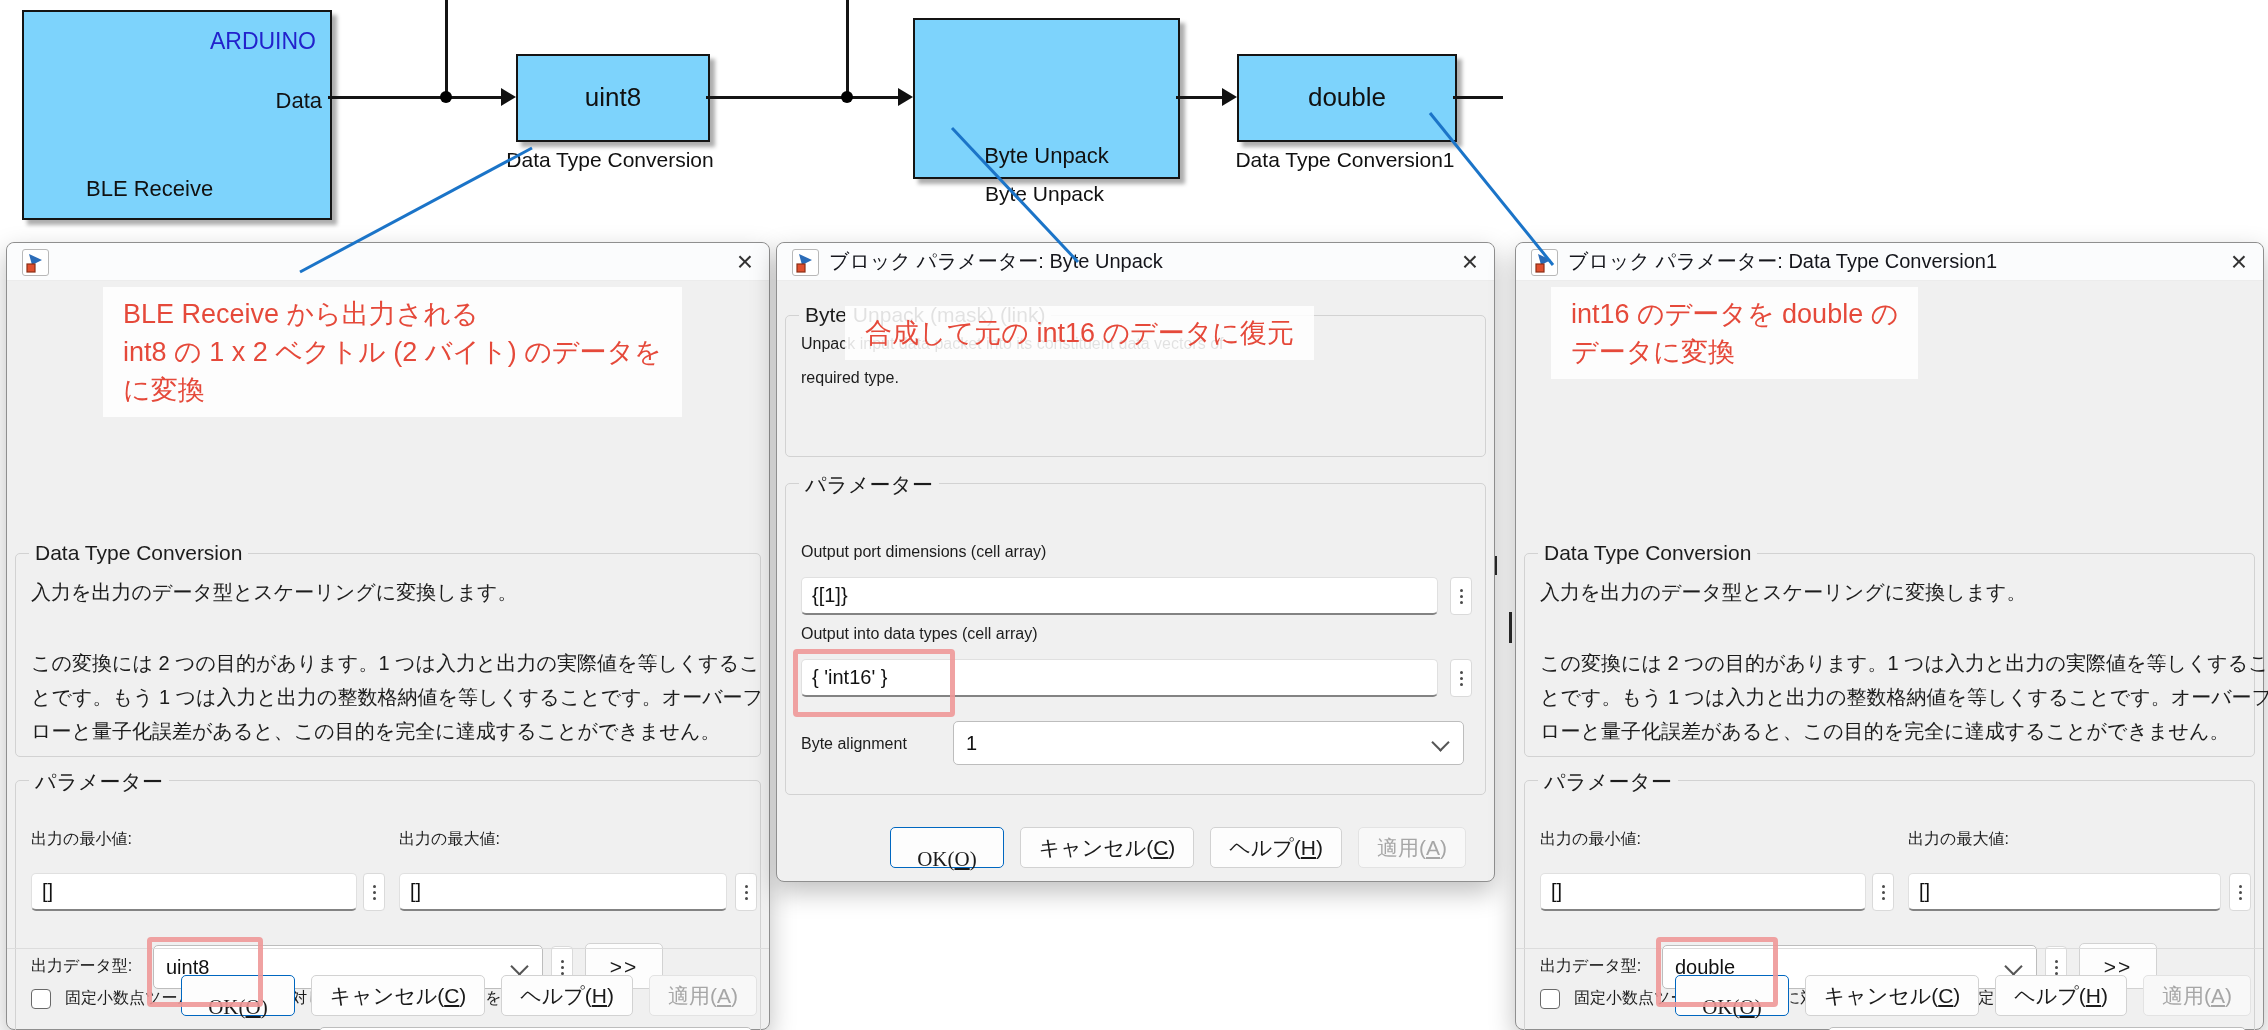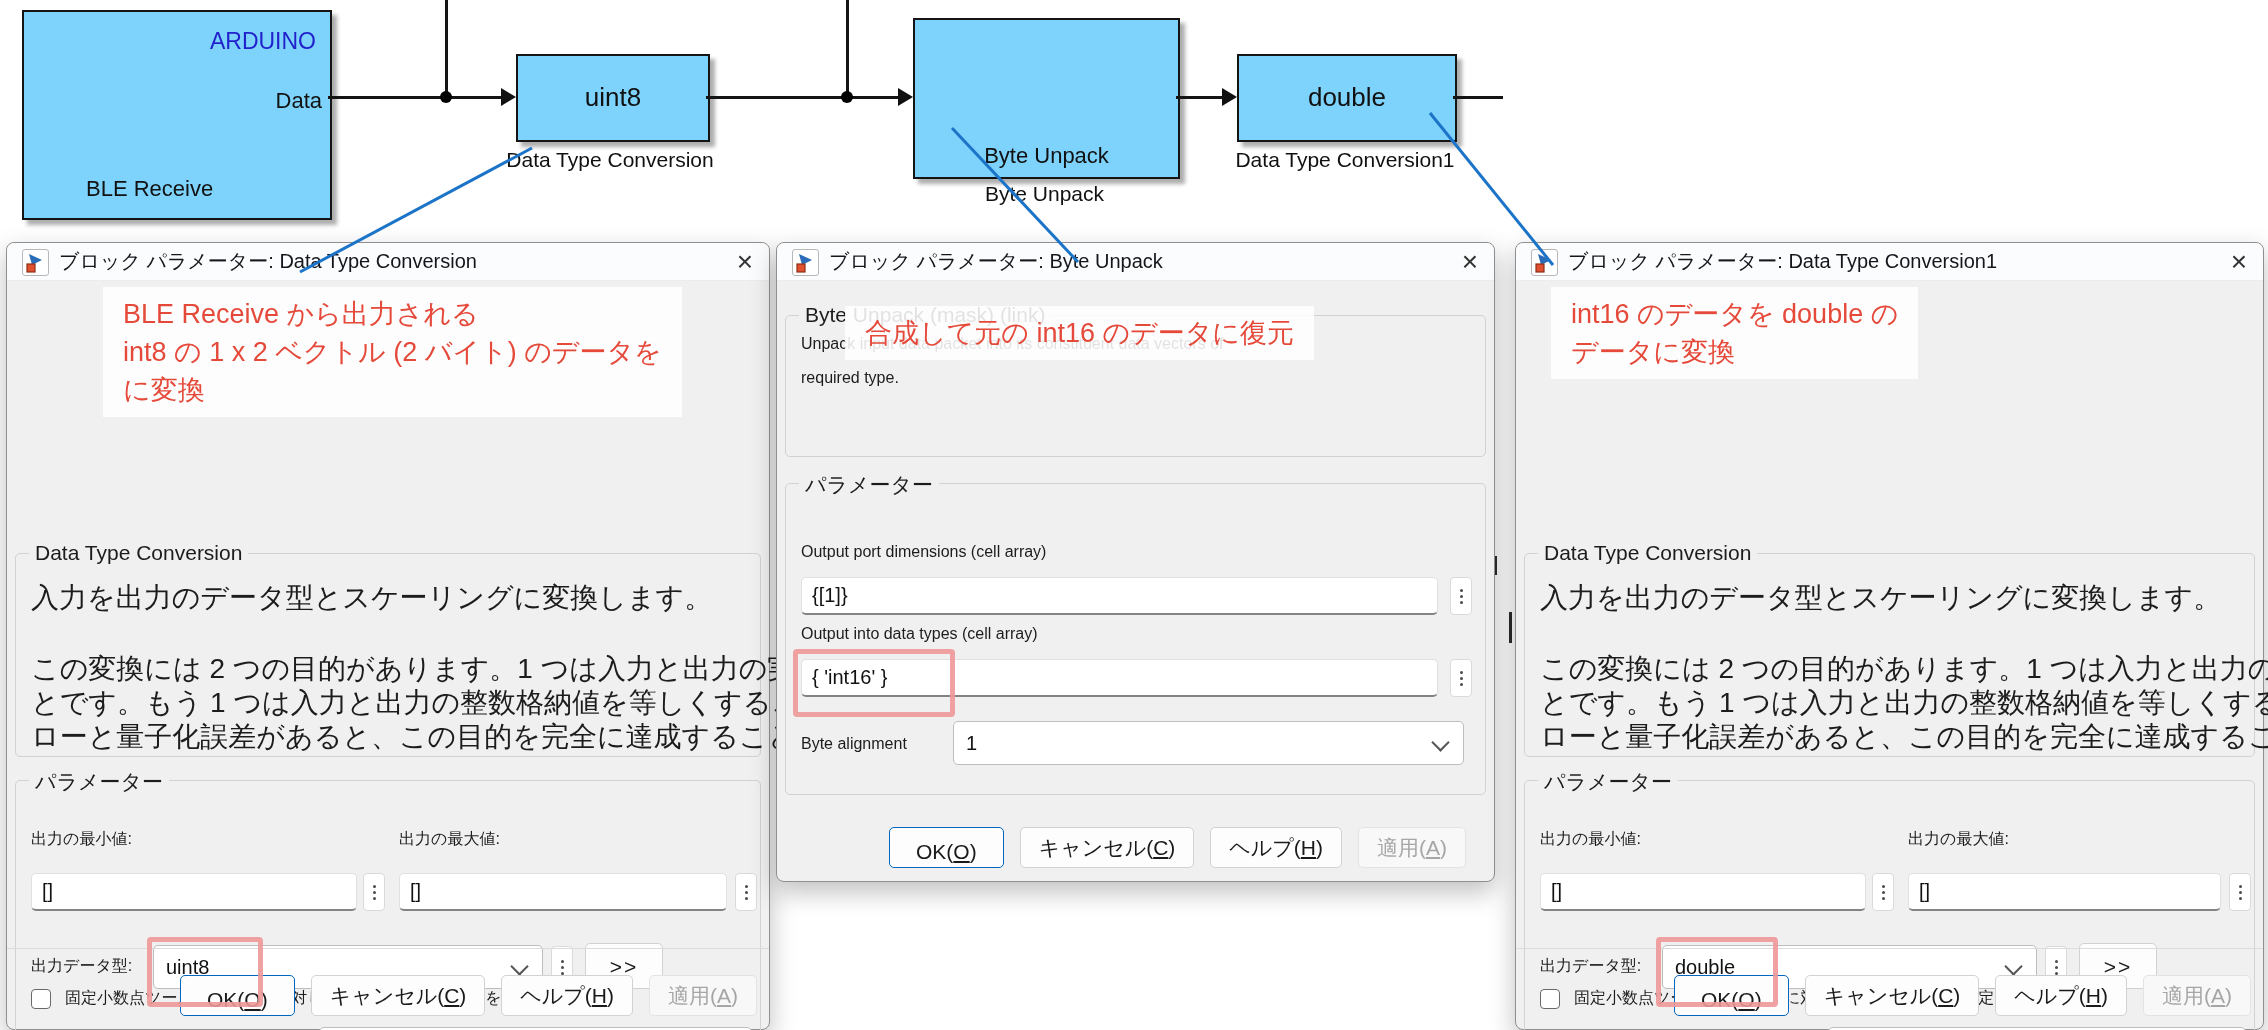--- a/index.html
+++ b/index.html
@@ -18,36 +18,36 @@
   .dlg{position:absolute;background:#f0f0f0;border:1px solid #8f8f8f;border-radius:8px;
        box-shadow:0 10px 26px rgba(0,0,0,.25);z-index:2;}
   .tbar{position:absolute;left:0;right:0;top:0;height:37px;background:#fbfcfd;
         border-radius:8px 8px 0 0;border-bottom:1px solid #ececec;}
   .ticon{position:absolute;left:15px;top:6px;width:25px;height:25px;background:#fff;
          border:1px solid #b8b8b8;border-radius:3px;}
   .ttext{position:absolute;left:52px;top:0;line-height:37px;font-size:20px;color:#15161c;white-space:nowrap;}
   .close{position:absolute;right:16px;top:2px;font-size:28px;color:#333;line-height:34px;cursor:default;}
   .fset{position:absolute;border:1px solid #d2d2d2;border-radius:5px;}
   .legend{position:absolute;top:-13px;left:13px;background:#f0f0f0;padding:0 6px;font-size:21px;white-space:nowrap;}
-  .txt{position:absolute;font-size:28px;color:#1c1c1c;white-space:nowrap;}
+  .txt{position:absolute;font-size:20px;color:#1c1c1c;white-space:nowrap;}
   .lbl{position:absolute;font-size:16px;color:#1c1c1c;white-space:nowrap;}
   .fld{position:absolute;height:38px;background:#fff;border:1px solid #e0e0e0;border-bottom:2px solid #838383;
        border-radius:5px;font-size:20px;padding:0 0 0 10px;color:#111;box-sizing:border-box;
        font-family:"Liberation Sans","DejaVu Sans",sans-serif;}
   .combo{position:absolute;height:44px;background:#fff;border:1px solid #bdbdbd;border-radius:5px;
          font-size:20px;line-height:42px;padding-left:12px;color:#111;box-sizing:border-box;white-space:nowrap;}
   .chev{position:absolute;right:16px;top:14px;width:11px;height:11px;border-right:2px solid #555;
         border-bottom:2px solid #555;transform:rotate(45deg);}
   .dots3{position:absolute;width:22px;background:#fff;border:1px solid #dadada;border-radius:4px;
          display:flex;flex-direction:column;align-items:center;justify-content:center;gap:3px;box-sizing:border-box;}
   .dots3 i{width:3px;height:3px;border-radius:50%;background:#4a4a4a;}
   .btn{background:#fdfdfd;border:1px solid #d2d2d2;border-radius:5px;font-size:21px;color:#1a1a1a;
        padding:0 18px;height:41px;line-height:39px;white-space:nowrap;
        font-family:"Liberation Sans","DejaVu Sans",sans-serif;}
-  .btn.ok{border:1.8px solid #0067c0;padding:4px 26px;}
+  .btn.ok{border:1.8px solid #0067c0;padding:12px 26px;font-family:Liberation Serif, serif;}
   .btn.dis{color:#a6a6a6;background:#f8f8f8;border-color:#e3e3e3;}
   .btnrow{position:absolute;right:12px;bottom:13px;display:flex;gap:16px;}
   .u{text-decoration:underline;}
   .cbx{position:absolute;width:20px;height:20px;background:#fff;border:1.5px solid #696969;
        border-radius:4px;box-sizing:border-box;}
   .sep{position:absolute;left:0;right:0;height:1px;background:#dcdcdc;}
   
   .anno{position:absolute;background:rgba(255,255,255,.87);padding:8px 20px;z-index:5;}
   .anno div{font-size:27px;line-height:38px;color:#e5493a;font-weight:500;white-space:nowrap;}
   .hl{position:absolute;border:5px solid rgba(238,152,152,.9);border-radius:4px;z-index:6;}
@@ -102,21 +102,20 @@
   <div class="frag" style="left:1509px;top:612px;height:31px"></div>
 
   <div class="dlg" style="left:6px;top:242px;width:762px;height:786px">
     <div class="tbar">
       <div class="ticon">
         <svg width="25" height="25" viewBox="0 0 25 25">
             <path d="M6 4 L19 10 L9 15 Z" fill="#2b6cb8"></path>
             <rect x="4" y="14" width="8" height="8" fill="#e04f2e" stroke="#8c2f17" stroke-width="1.2"></rect>
           </svg>
       </div>
-      <span class="ttext">ブロック パラメーター: Data Type Conversion</span>
       <span class="close">×</span>
     </div>
 
     <div class="fset" style="left:8px;right:8px;top:310px;height:202px">
       <span class="legend">Data Type Conversion</span>
     </div>
     <div class="txt" style="left:24px;top:336px">入力を出力のデータ型とスケーリングに変換します。</div>
     <div class="txt" style="left:24px;top:407px">この変換には 2 つの目的があります。1 つは入力と出力の実際値を等しくするこ</div>
     <div class="txt" style="left:24px;top:441px">とです。もう 1 つは入力と出力の整数格納値を等しくすることです。オーバーフ</div>
     <div class="txt" style="left:24px;top:475px">ローと量子化誤差があると、この目的を完全に達成することができません。</div>

